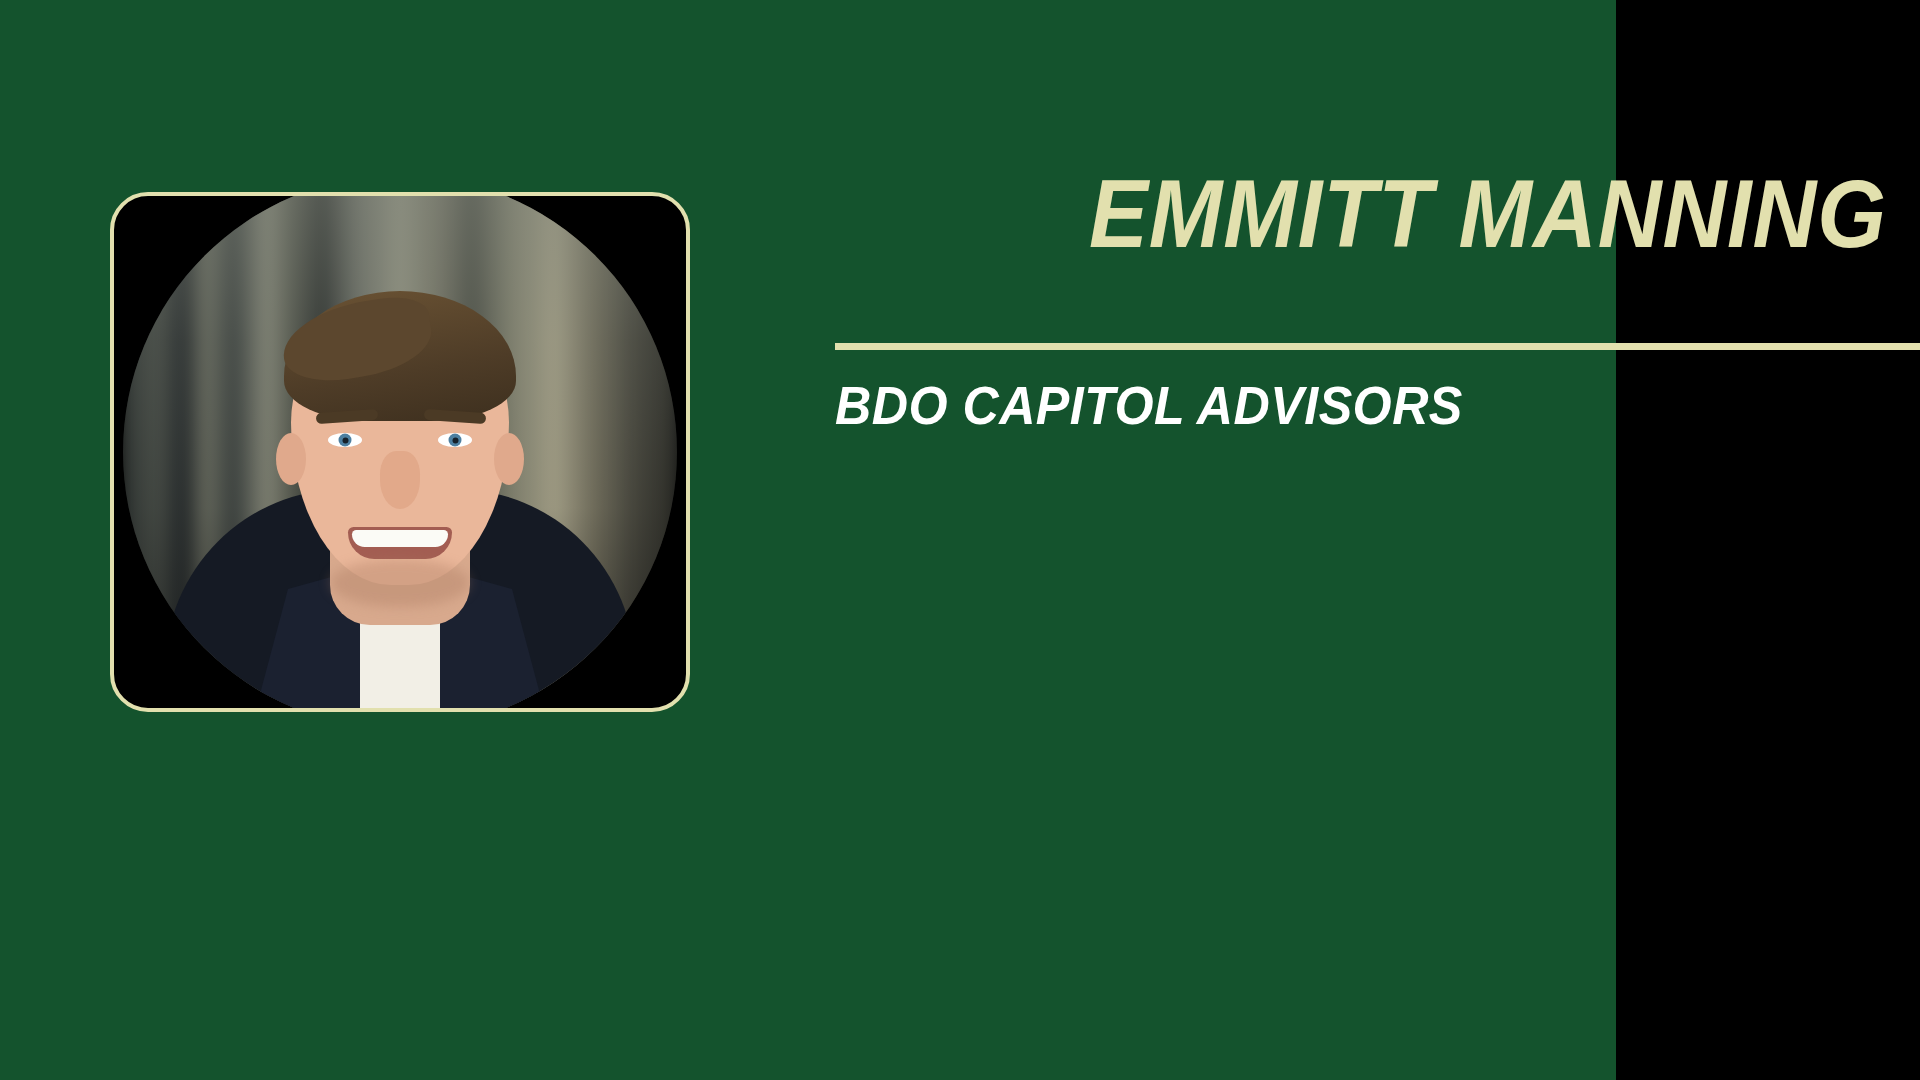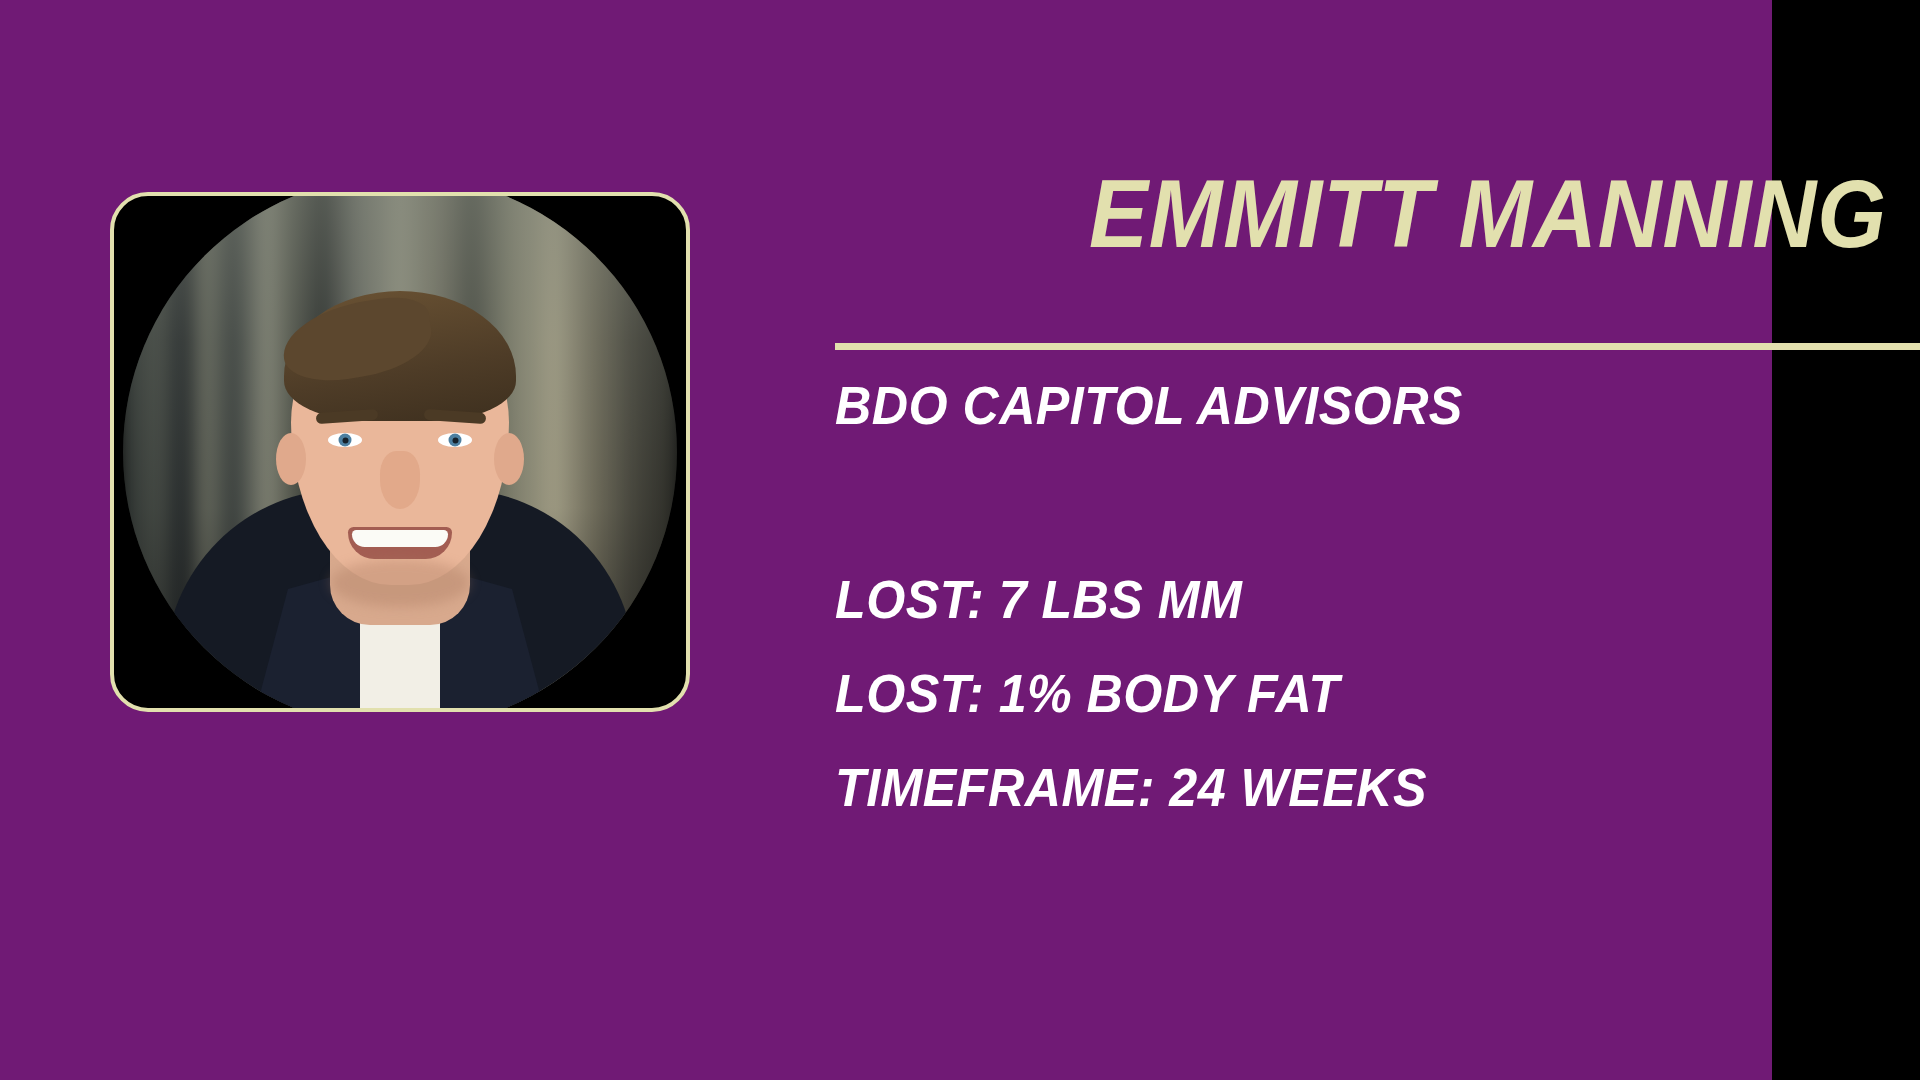--- a/index.html
+++ b/index.html
@@ -5,22 +5,22 @@
 <style>
   * { margin:0; padding:0; box-sizing:border-box; }
   html, body {
     width:1920px; height:1080px;
     background:#000000;
     overflow:hidden;
     font-family:"Liberation Sans", sans-serif;
   }
   #slide {
     position:relative;
-    width:1772px; height:1080px;
-    background:#701a75;
+    width:1616px; height:1080px;
+    background:#14532d;
   }
 
   
   #photo-frame {
     position:absolute;
     left:110px; top:192px;
     width:580px; height:520px;
     border:4px solid #E2E0AE;
     border-radius:38px;
     background:#000000;
@@ -234,20 +234,15 @@
   </div>
 
   <div id="text-col">
 
     <div id="name-title">EMMITT MANNING</div>
 
     <div id="title-divider"></div>
 
     <div id="company">BDO CAPITOL ADVISORS</div>
 
-    <div id="stats">
-      <div class="stat-line">LOST: 7 LBS MM</div>
-      <div class="stat-line">LOST: 1% BODY FAT</div>
-      <div class="stat-line">TIMEFRAME: 24 WEEKS</div>
-    </div>
 
   </div>
 </div>
 
 </body></html>

